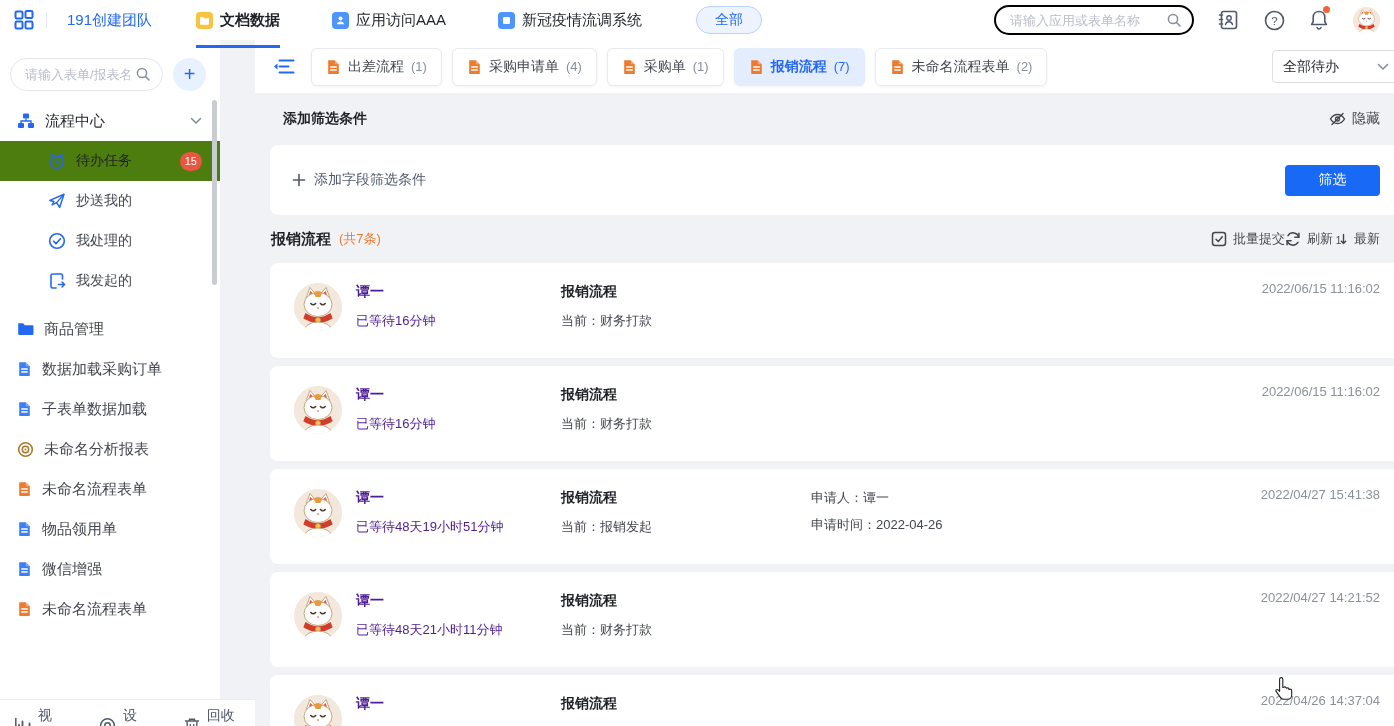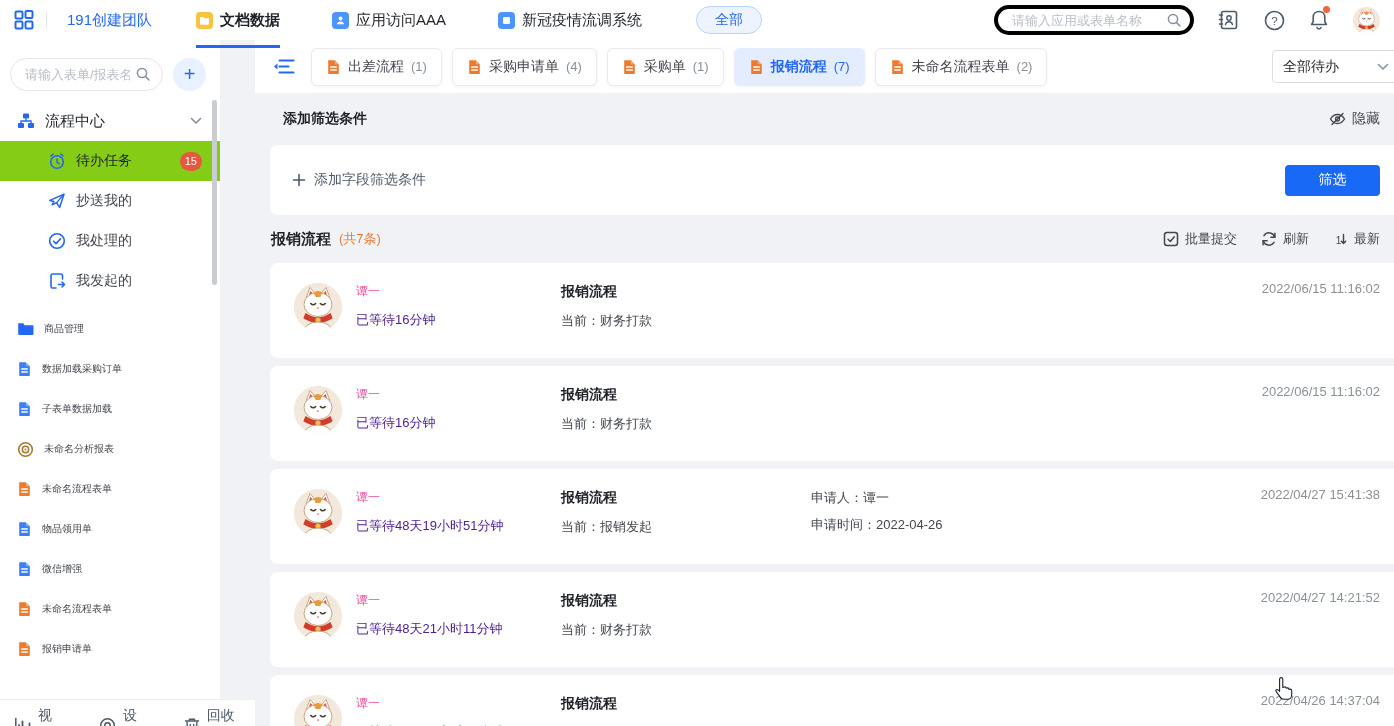--- a/index.html
+++ b/index.html
@@ -14,47 +14,47 @@
   .top-divider { width:1px; height:16px; background:#e5e6eb; margin-right:20px; }
   .team-link { color:#2468f2; font-size:15px; margin-right:44px; cursor:pointer; white-space:nowrap; }
   .top-app { height:56px; display:flex; align-items:center; gap:7px; margin-right:52px; border-bottom:3px solid transparent; padding-top:3px; cursor:pointer; color:#1f2329; font-size:15px; white-space:nowrap; }
   .top-app.active { border-bottom-color:#2468f2; font-weight:bold; }
   .app-badge { width:17px; height:17px; border-radius:4px; display:flex; align-items:center; justify-content:center; color:#fff; font-size:10px; }
   .app-badge.yellow { background:#f6c343; }
   .app-badge.blue { background:#4d94ff; }
   .pill-all { border:1px solid #b8d3ff; background:#edf4ff; color:#2468f2; border-radius:14px; padding:4px 18px; font-size:14px; cursor:pointer; margin-left:2px; }
   .top-right { margin-left:auto; display:flex; align-items:center; gap:24px; }
   .top-search { position:relative; }
-  .top-search input { width:200px; height:30px; border:4px solid #000000; border-radius:16px; padding:0 34px 0 14px; font-size:13px; color:#1f2329; outline:none; background:#fff; }
+  .top-search input { width:200px; height:30px; border:2px solid #000000; border-radius:16px; padding:0 34px 0 14px; font-size:13px; color:#1f2329; outline:none; background:#fff; }
   .top-search input::placeholder { color:#b9bec7; }
   .top-search .ic { position:absolute; right:12px; top:7px; color:#86909c; }
   .top-icon { color:#4e5969; cursor:pointer; position:relative; }
   .bell-dot { position:absolute; top:-3px; right:-1px; width:7px; height:7px; border-radius:50%; background:#f0653a; }
   .avatar { width:27px; height:27px; border-radius:50%; overflow:hidden; flex:none; cursor:pointer; background:#f3e8dc; }
 
   
   .sidebar { position:absolute; top:40px; left:0; width:220px; height:686px; background:#fff; z-index:20; }
   .sb-search-row { display:flex; align-items:center; gap:10px; padding:18px 14px 10px 10px; }
   .sb-search { position:relative; flex:1; }
   .sb-search input { width:100%; height:33px; border:1px solid #e5e6eb; border-radius:17px; padding:0 32px 0 14px; font-size:13px; outline:none; }
   .sb-search input::placeholder { color:#b9bec7; }
   .sb-search .ic { position:absolute; right:12px; top:8px; color:#86909c; }
   .sb-plus { width:33px; height:33px; border-radius:50%; background:#e8f1ff; color:#2468f2; display:flex; align-items:center; justify-content:center; font-size:20px; cursor:pointer; }
   .sb-group { display:flex; align-items:center; height:40px; padding:0 18px 0 17px; cursor:pointer; }
   .sb-group .label { margin-left:10px; font-size:15px; color:#1f2329; }
   .sb-group .chev { margin-left:auto; color:#86909c; }
   .sb-flow-item { display:flex; align-items:center; height:40px; padding-left:48px; padding-right:18px; cursor:pointer; color:#42464e; position:relative; margin:0 0 0 0; }
-  .sb-flow-item.selected { background:#84cc16;justify-content:flex-end; }
+  .sb-flow-item.selected { background:#4d7c0f;justify-content:flex-end; }
   .sb-flow-item .label { margin-left:10px; font-size:14px; }
   .sb-flow-item.selected .label { color:#1f2329; }
   .sb-flow-item .ic { color:#2468f2; }
   .badge { margin-left:auto; min-width:19px; height:19px; border-radius:10px; background:#e8573f; color:#fff; font-size:11px; display:flex; align-items:center; justify-content:center; padding:0 5px; }
   .sb-items { margin-top:8px; }
   .sb-item { display:flex; align-items:center; height:40px; padding:0 18px 0 17px; cursor:pointer; color:#42464e; }
-  .sb-item .label { margin-left:10px; font-size:10px; }
+  .sb-item .label { margin-left:10px; font-size:15px; }
   .sb-item .ic.blue { color:#3d7ef7; }
   .sb-item .ic.orange { color:#ed7b2f; }
   .sb-item .ic.gold { color:#a7792b; }
   .sb-item .ic.folderblue { color:#2468f2; }
   .sb-scrollbar { position:absolute; right:3px; top:60px; width:5px; height:185px; border-radius:3px; background:#c9ccd2; }
   .sb-footer { position:absolute; bottom:0; left:0; width:255px; height:27px; border-top:1px solid #eceef1; display:flex; align-items:flex-start; padding:7px 20px 0 14px; gap:0; background:#fff; }
   .sb-foot-item { display:flex; align-items:center; gap:7px; color:#4e5969; font-size:14px; cursor:pointer; }
   .sb-foot-item + .sb-foot-item { margin-left:44px; }
 
   
@@ -75,27 +75,27 @@
   .filter-row .title { font-weight:bold; font-size:14px; color:#1f2329; }
   .hide-btn { margin-left:auto; display:flex; align-items:center; gap:6px; color:#42464e; font-size:14px; cursor:pointer; }
 
   .filter-panel { margin:0 0 0 15px; height:70px; background:#fff; border-radius:8px 0 0 8px; display:flex; align-items:center; padding:0 14px 0 22px; }
   .add-field { display:flex; align-items:center; gap:8px; color:#4e5969; font-size:14px; cursor:pointer; }
   .filter-btn { margin-left:auto; width:95px; height:31px; background:#1869f5; color:#fff; border:none; border-radius:4px; font-size:14px; cursor:pointer; font-family:inherit; }
 
   .list-header { height:48px; display:flex; align-items:center; padding:0 14px 0 16px; }
   .list-header .lh-title { font-weight:bold; font-size:15px; color:#1f2329; }
   .list-header .lh-count { color:#ed7b2f; font-size:13px; margin-left:8px; }
-  .lh-actions { margin-left:auto; display:flex; align-items:center; gap:24px; }
+  .lh-actions { margin-left:auto; display:flex; align-items:center; }
   .lh-action { display:flex; align-items:center; gap:6px; color:#42464e; font-size:13px; cursor:pointer; }
 
   .card { margin:0 0 8px 15px; height:95px; background:#fff; border-radius:8px 0 0 8px; position:relative; display:flex; padding:16px 150px 16px 24px; cursor:pointer; }
   .card .avatar { width:48px; height:48px; margin-top:4px; }
   .col-user { width:205px; margin-left:14px; padding-top:4px; }
-  .user-name { font-weight:normal; font-size:12px; color:#ec4899; }
+  .user-name { font-weight:bold; font-size:14px; color:#4c1d95; }
   .user-wait { color:#4c1d95; font-size:13px; margin-top:11px; }
   .col-flow { width:250px; padding-top:4px; }
   .flow-title { font-weight:bold; font-size:14px; color:#1f2329; }
   .flow-cur { color:#42464e; font-size:13px; margin-top:11px; }
   .col-extra { flex:1; padding-top:4px; }
   .extra-line { color:#42464e; font-size:13px; }
   .extra-line + .extra-line { margin-top:9px; }
   .card-time { position:absolute; top:18px; right:14px; color:#8a9199; font-size:13px; }
 
   .cursor-pointer { position:absolute; left:1273px; top:676px; z-index:50; pointer-events:none; }
@@ -335,30 +335,20 @@
     </div>
     <div class="sb-item">
       <span class="ic orange">
           <svg width="15" height="16" viewBox="0 0 15 16" fill="none">
             <path d="M2.2 1.2h6.6l4 4v9c0 .5-.4.9-.9.9H3.1c-.5 0-.9-.4-.9-.9V1.2z" fill="currentColor"></path>
             <path d="M8.8 1.4v3.8h3.8" fill="#fff" fill-opacity=".35"></path>
             <path d="M4.7 8h5.6M4.7 11h5.6" stroke="#fff" stroke-width="1.3" stroke-linecap="round"></path>
           </svg>
         </span>
       <span class="label">未命名流程表单</span>
-    </div>
-    <div class="sb-item">
-      <span class="ic orange">
-          <svg width="15" height="16" viewBox="0 0 15 16" fill="none">
-            <path d="M2.2 1.2h6.6l4 4v9c0 .5-.4.9-.9.9H3.1c-.5 0-.9-.4-.9-.9V1.2z" fill="currentColor"></path>
-            <path d="M8.8 1.4v3.8h3.8" fill="#fff" fill-opacity=".35"></path>
-            <path d="M4.7 8h5.6M4.7 11h5.6" stroke="#fff" stroke-width="1.3" stroke-linecap="round"></path>
-          </svg>
-        </span>
-      <span class="label">报销申请单</span>
     </div>
   </div>
 
   <span class="sb-scrollbar"></span>
 
   <div class="sb-footer">
     <span class="sb-foot-item">
       <span class="ic">
           <svg width="17" height="16" viewBox="0 0 17 16" fill="none">
             <path d="M1.8 1.5v13" stroke="currentColor" stroke-width="1.5" stroke-linecap="round"></path>

